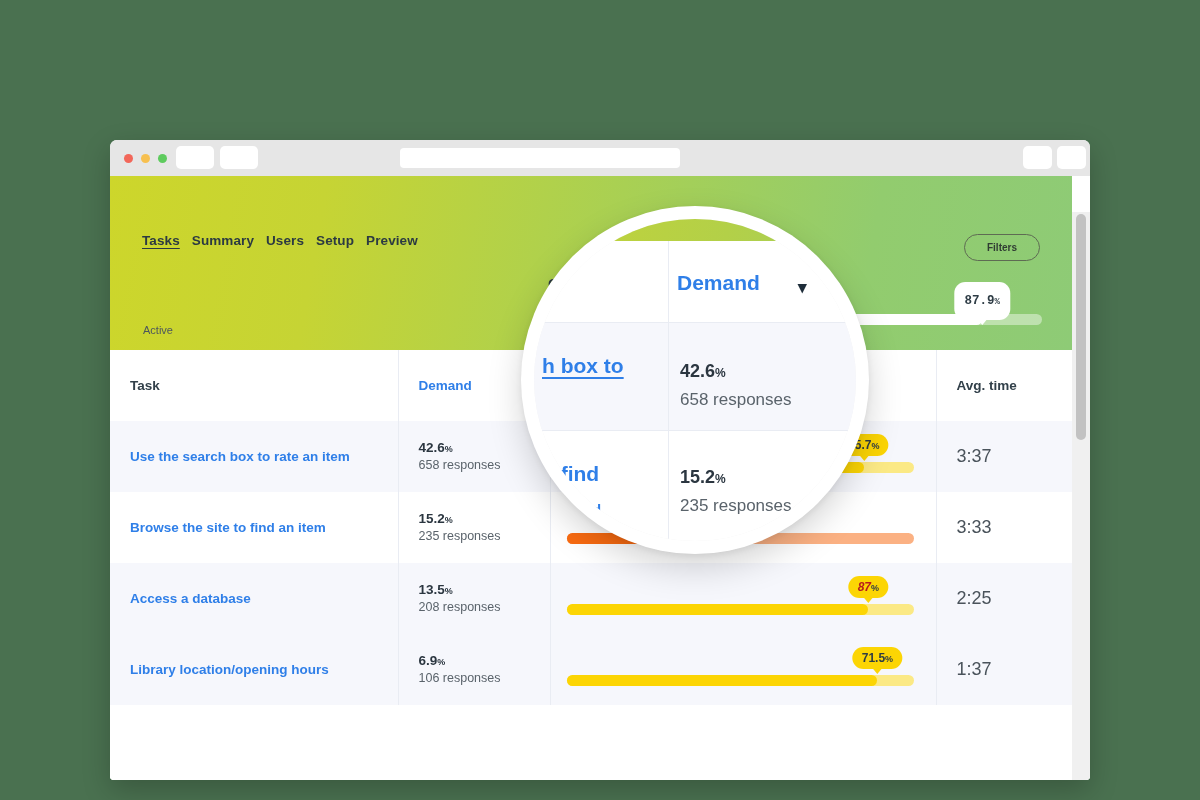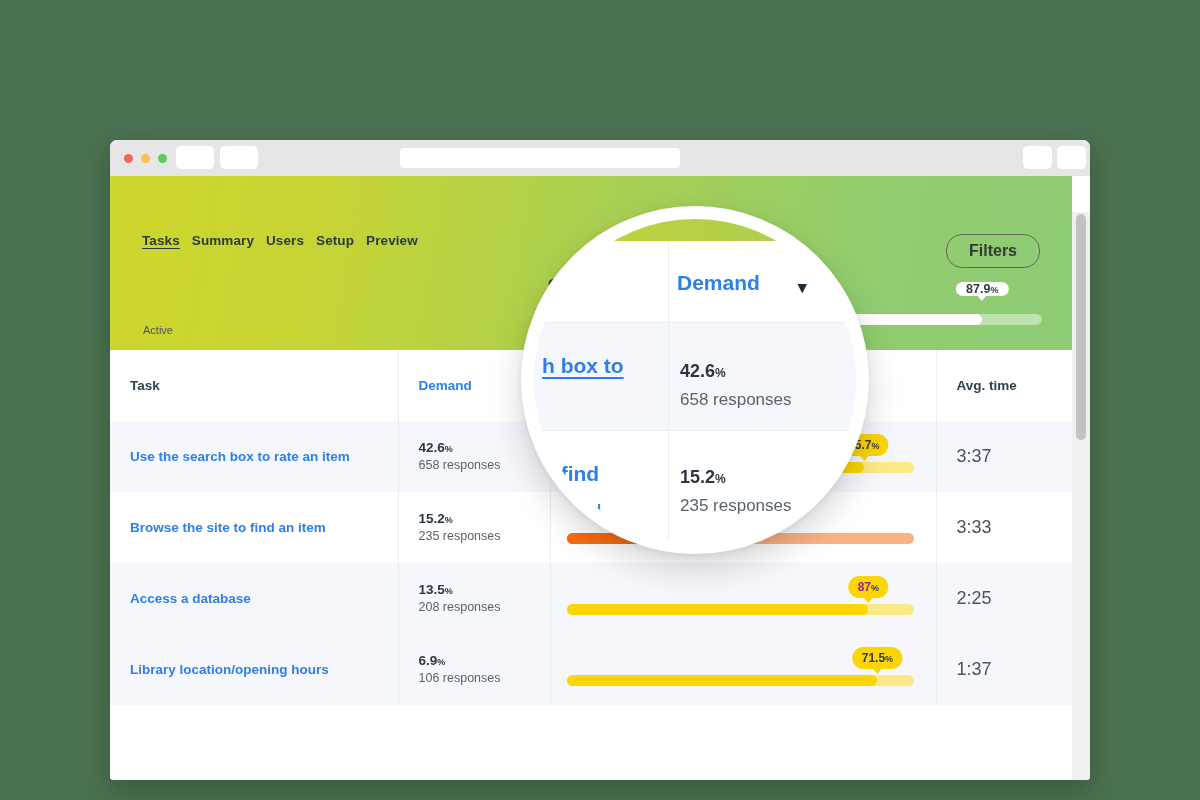--- a/index.html
+++ b/index.html
@@ -109,21 +109,21 @@
     font-size: 11px;
     color: #4c565d;
   }
 
   #filters-btn {
     position: absolute;
     right: 32px; top: 58px;
     padding: 7px 22px;
     border: 1.6px solid #5e6b53;
     border-radius: 16px;
-    font-size: 16px;
+    font-size: 10px;
     font-weight: 600;
     color: #303c33;
     background: transparent;
     cursor: pointer;
   }
 
   
   #hero-summary {
     position: absolute;
     left: 438px; top: 100px;
@@ -151,23 +151,24 @@
   }
   #hero-badge {
     position: absolute;
     top: -32px;
     left: 87.9%;
     transform: translateX(-50%);
     background: #ffffff;
     color: #2e3c45;
     font-size: 12.5px;
     font-weight: 700;
-    padding: 0 10px;
+    padding: 12px 10px;
     border-radius: 11px;
     white-space: nowrap;
+    font-family: Liberation Mono, monospace;
   }
   #hero-badge::after {
     content: "";
     position: absolute;
     left: 50%;
     margin-left: -5px;
     bottom: -5px;
     border-left: 5px solid transparent;
     border-right: 5px solid transparent;
     border-top: 6px solid #ffffff;
@@ -479,21 +480,21 @@
             <tr class="alt">
               <td class="task-link">Access a database</td>
               <td class="demand-cell">
                 <div class="demand-pct"><span>13.5</span><span class="pct-sm">%</span></div>
                 <div class="demand-resp">208 responses</div>
               </td>
               <td class="bar-cell">
                 <div class="bar-wrap">
                   <div class="bar-track" style="background: rgb(251, 233, 133);"></div>
                   <div class="bar-fill" style="background: rgb(252, 213, 4); width: 87%;"></div>
-                  <div class="bar-badge" style="background: rgb(252, 213, 4); color: rgb(252, 213, 4); left: 87%;"><span style="color: #a21caf;">87</span><span class="pct-sm" style="color: rgb(46, 60, 69);">%</span></div>
+                  <div class="bar-badge" style="background: rgb(252, 213, 4); color: rgb(252, 213, 4); left: 87%;"><span style="color: #b91c1c; font-style: italic;">87</span><span class="pct-sm" style="color: rgb(46, 60, 69);">%</span></div>
                 </div>
               </td>
               <td class="time-cell">2:25</td>
             </tr>
             <tr class="alt">
               <td class="task-link">Library location/opening hours</td>
               <td class="demand-cell">
                 <div class="demand-pct"><span>6.9</span><span class="pct-sm">%</span></div>
                 <div class="demand-resp">106 responses</div>
               </td>

